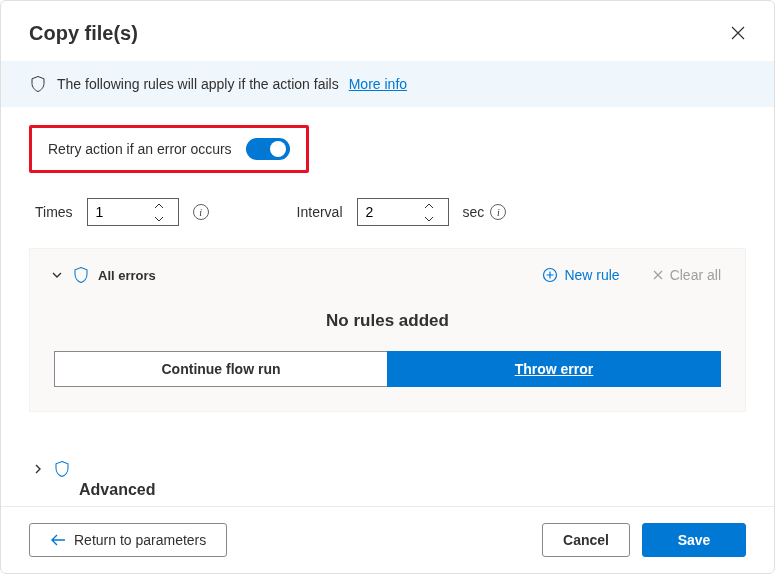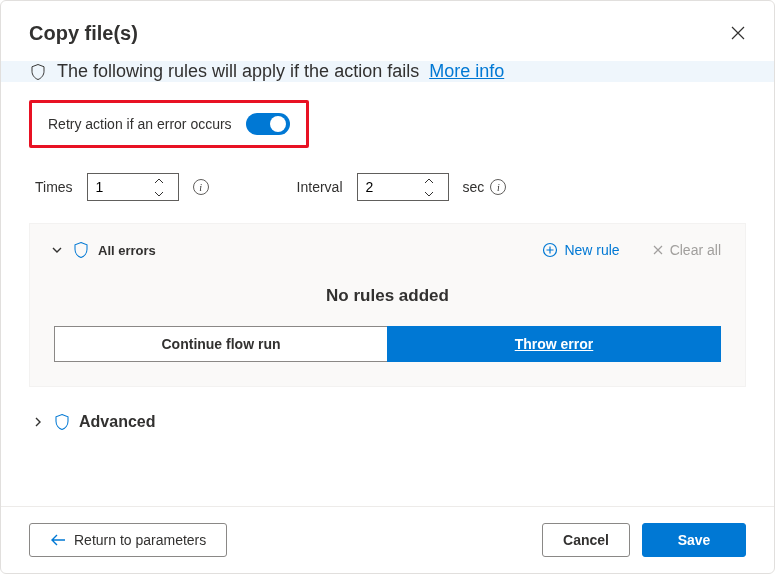--- a/index.html
+++ b/index.html
@@ -35,25 +35,25 @@
     }
     .close-btn {
       background: none;
       border: none;
       cursor: pointer;
       padding: 4px;
       display: flex;
     }
     .info-banner {
       background: #eff6fc;
-      padding: 0 28px;
+      padding: 14px 28px;
       display: flex;
       align-items: center;
       gap: 10px;
-      font-size: 18px;
+      font-size: 14px;
       color: #323130;
     }
     .info-banner a {
       color: #0078d4;
       text-decoration: underline;
     }
     .body {
       padding: 18px 28px 10px 28px;
       flex: 1;
       overflow: auto;
@@ -198,20 +198,21 @@
       display: flex;
       align-items: center;
       gap: 8px;
       margin-top: 26px;
       padding-left: 2px;
       cursor: pointer;
     }
     .advanced-title {
       font-size: 16px;
       font-weight: 600;
+      margin-top: 43px;
     }
     .footer {
       border-top: 1px solid #edebe9;
       padding: 16px 28px;
       display: flex;
       align-items: center;
       gap: 12px;
     }
     .btn {
       height: 34px;

